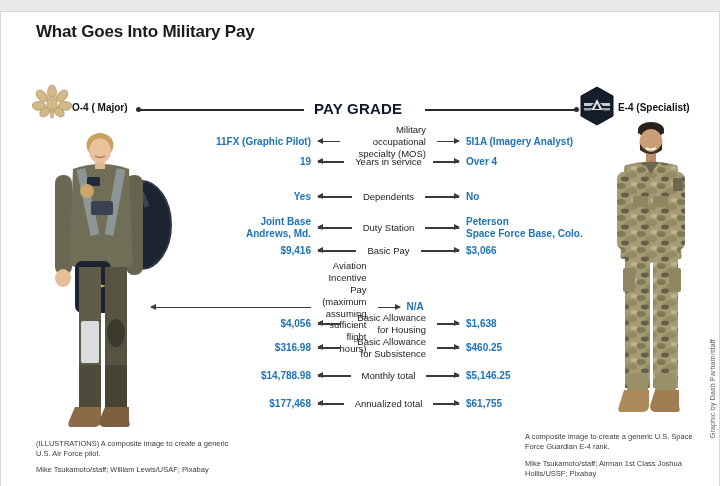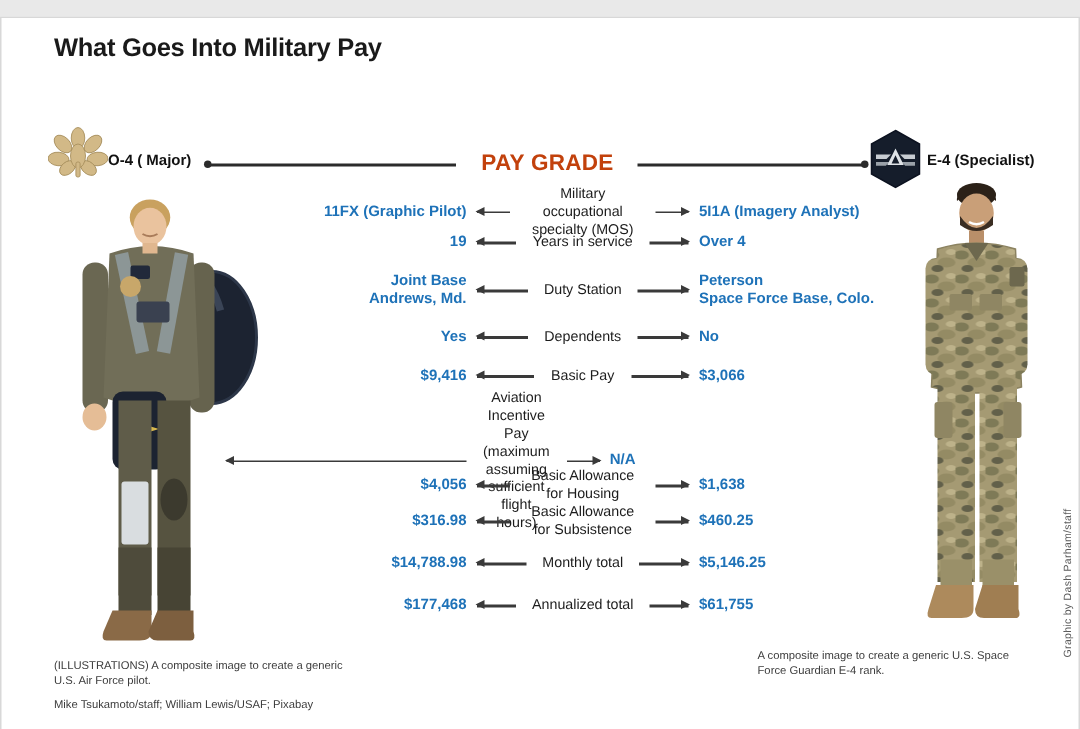--- a/index.html
+++ b/index.html
@@ -15,52 +15,52 @@
   
   .hdr-rank{position:absolute;top:90px;font-size:10px;font-weight:700;color:#111;}
   .hdr-rank.left{left:71px;}
   .hdr-rank.right{left:617px;}
   .hdr-line{position:absolute;top:97px;height:1.5px;background:#2b2b2b;}
   .hdr-line .dot{position:absolute;top:-1.7px;width:5px;height:5px;border-radius:50%;background:#2b2b2b;}
   .hdr-line.l{left:137px;width:166px;}
   .hdr-line.l .dot{left:-2px;}
   .hdr-line.r{left:424px;width:152px;}
   .hdr-line.r .dot{right:-2px;}
-  .paygrade{position:absolute;left:303px;top:88px;width:122px;text-align:center;
-    font-size:15px;font-weight:700;color:#c2410c;letter-spacing:0.2px;}
+  .paygrade{position:absolute;left:313px;top:88px;width:122px;
+    font-size:15px;font-weight:700;color:#0f172a;letter-spacing:0.2px;}
   .insignia{position:absolute;}
   .insignia.oak{left:31px;top:72px;}
   .insignia.e4{left:578px;top:74px;}
 
   
   .rows{position:absolute;left:150px;top:112px;width:440px;}
   .row{display:grid;grid-template-columns:160px 1fr auto 1fr 125px;
        align-items:center;column-gap:7px;}
   .row .lv{text-align:right;font-size:10px;font-weight:700;color:#1e72b8;white-space:pre-line;line-height:1.25;}
   .row .rv{text-align:left;font-size:10px;font-weight:700;color:#1e72b8;white-space:pre-line;line-height:1.25;}
-  .row .lab{text-align:center;font-size:9.5px;color:#1c1c1c;white-space:pre-line;line-height:1.25;padding:0 4px;}
+  .row .lab{text-align:right;font-size:9.5px;color:#1c1c1c;white-space:pre-line;line-height:1.25;padding:0 4px;}
   .arrow{position:relative;height:1.3px;background:#3a3a3a;min-width:22px;}
   .arrow.to-left::before{content:"";position:absolute;left:-1px;top:-2.9px;
     border-top:3.5px solid transparent;border-bottom:3.5px solid transparent;border-right:6px solid #3a3a3a;}
   .arrow.to-right::after{content:"";position:absolute;right:-1px;top:-2.9px;
     border-top:3.5px solid transparent;border-bottom:3.5px solid transparent;border-left:6px solid #3a3a3a;}
   .row-1{height:20px;} .row-2{height:36px;} .row-3{height:28px;} .row-4{height:34px;}
   .row-5{height:18px;} .row-6{height:52px;} .row-7{height:22px;} .row-8{height:28px;}
   .row-9{height:28px;} .row-10{height:28px;}
 
   
   .photo{position:absolute;}
   .photo.pilot{left:28px;top:103px;}
   .photo.guardian{left:596px;top:106px;}
 
   
   .caption{position:absolute;font-size:7.5px;line-height:1.35;color:#3c3c3c;}
   .caption.cl{left:35px;top:427px;width:205px;}
   .caption.cl2{left:35px;top:453px;width:220px;}
-  .caption.cr{left:504px;top:420px;width:180px;}
+  .caption.cr{left:524px;top:420px;width:180px;}
   .caption.cr2{left:524px;top:447px;width:180px;}
   .side-credit{position:absolute;right:3px;bottom:58px;font-size:7px;color:#5a5a5a;
     writing-mode:vertical-rl;transform:rotate(180deg);letter-spacing:0.2px;}
 </style>
 </head>
 <body>
 
 <div class="stage">
 
   <div class="title">What Goes Into Military Pay</div>
@@ -109,35 +109,35 @@
       <div class="arrow to-right"></div>
       <div class="rv">5I1A (Imagery Analyst)</div>
     </div>
     <div class="row row-2">
       <div class="lv">19</div>
       <div class="arrow to-left"></div>
       <div class="lab">Years in service</div>
       <div class="arrow to-right"></div>
       <div class="rv">Over 4</div>
     </div>
+    <div class="row row-4">
+      <div class="lv">Yes</div>
+      <div class="arrow to-left"></div>
+      <div class="lab">Dependents</div>
+      <div class="arrow to-right"></div>
+      <div class="rv">No</div>
+    </div>
     <div class="row row-3">
       <div class="lv">Joint Base
 Andrews, Md.</div>
       <div class="arrow to-left"></div>
       <div class="lab">Duty Station</div>
       <div class="arrow to-right"></div>
       <div class="rv">Peterson
 Space Force Base, Colo.</div>
-    </div>
-    <div class="row row-4">
-      <div class="lv">Yes</div>
-      <div class="arrow to-left"></div>
-      <div class="lab">Dependents</div>
-      <div class="arrow to-right"></div>
-      <div class="rv">No</div>
     </div>
     <div class="row row-5">
       <div class="lv">$9,416</div>
       <div class="arrow to-left"></div>
       <div class="lab">Basic Pay</div>
       <div class="arrow to-right"></div>
       <div class="rv">$3,066</div>
     </div>
     <div class="row row-6">
       <div class="arrow to-left"></div>
@@ -252,15 +252,16 @@
       <rect x="58" y="255" width="21" height="18" fill="#9a9069"></rect>
 
       <path d="M27 272 h25 v16 q0 6 -8 6 h-20 q-4 0 -2 -6 Z" fill="#ad8a5c"></path>
       <path d="M58 272 h24 v16 q2 6 -2 6 h-21 q-6 0 -6 -6 Z" fill="#a07e52"></path>
     </svg>
   </div>
 
   <div class="caption cl">(ILLUSTRATIONS) A composite image to create a generic U.S. Air Force pilot.</div>
   <div class="caption cl2">Mike Tsukamoto/staff; William Lewis/USAF; Pixabay</div>
   <div class="caption cr">A composite image to create a generic U.S. Space Force Guardian E-4 rank.</div>
+  <div class="caption cr2">Mike Tsukamoto/staff; Airman 1st Class Joshua Hollis/USSF; Pixabay</div>
   <div class="side-credit">Graphic by Dash Parham/staff</div>
 
 </div>
 
 </body></html>

